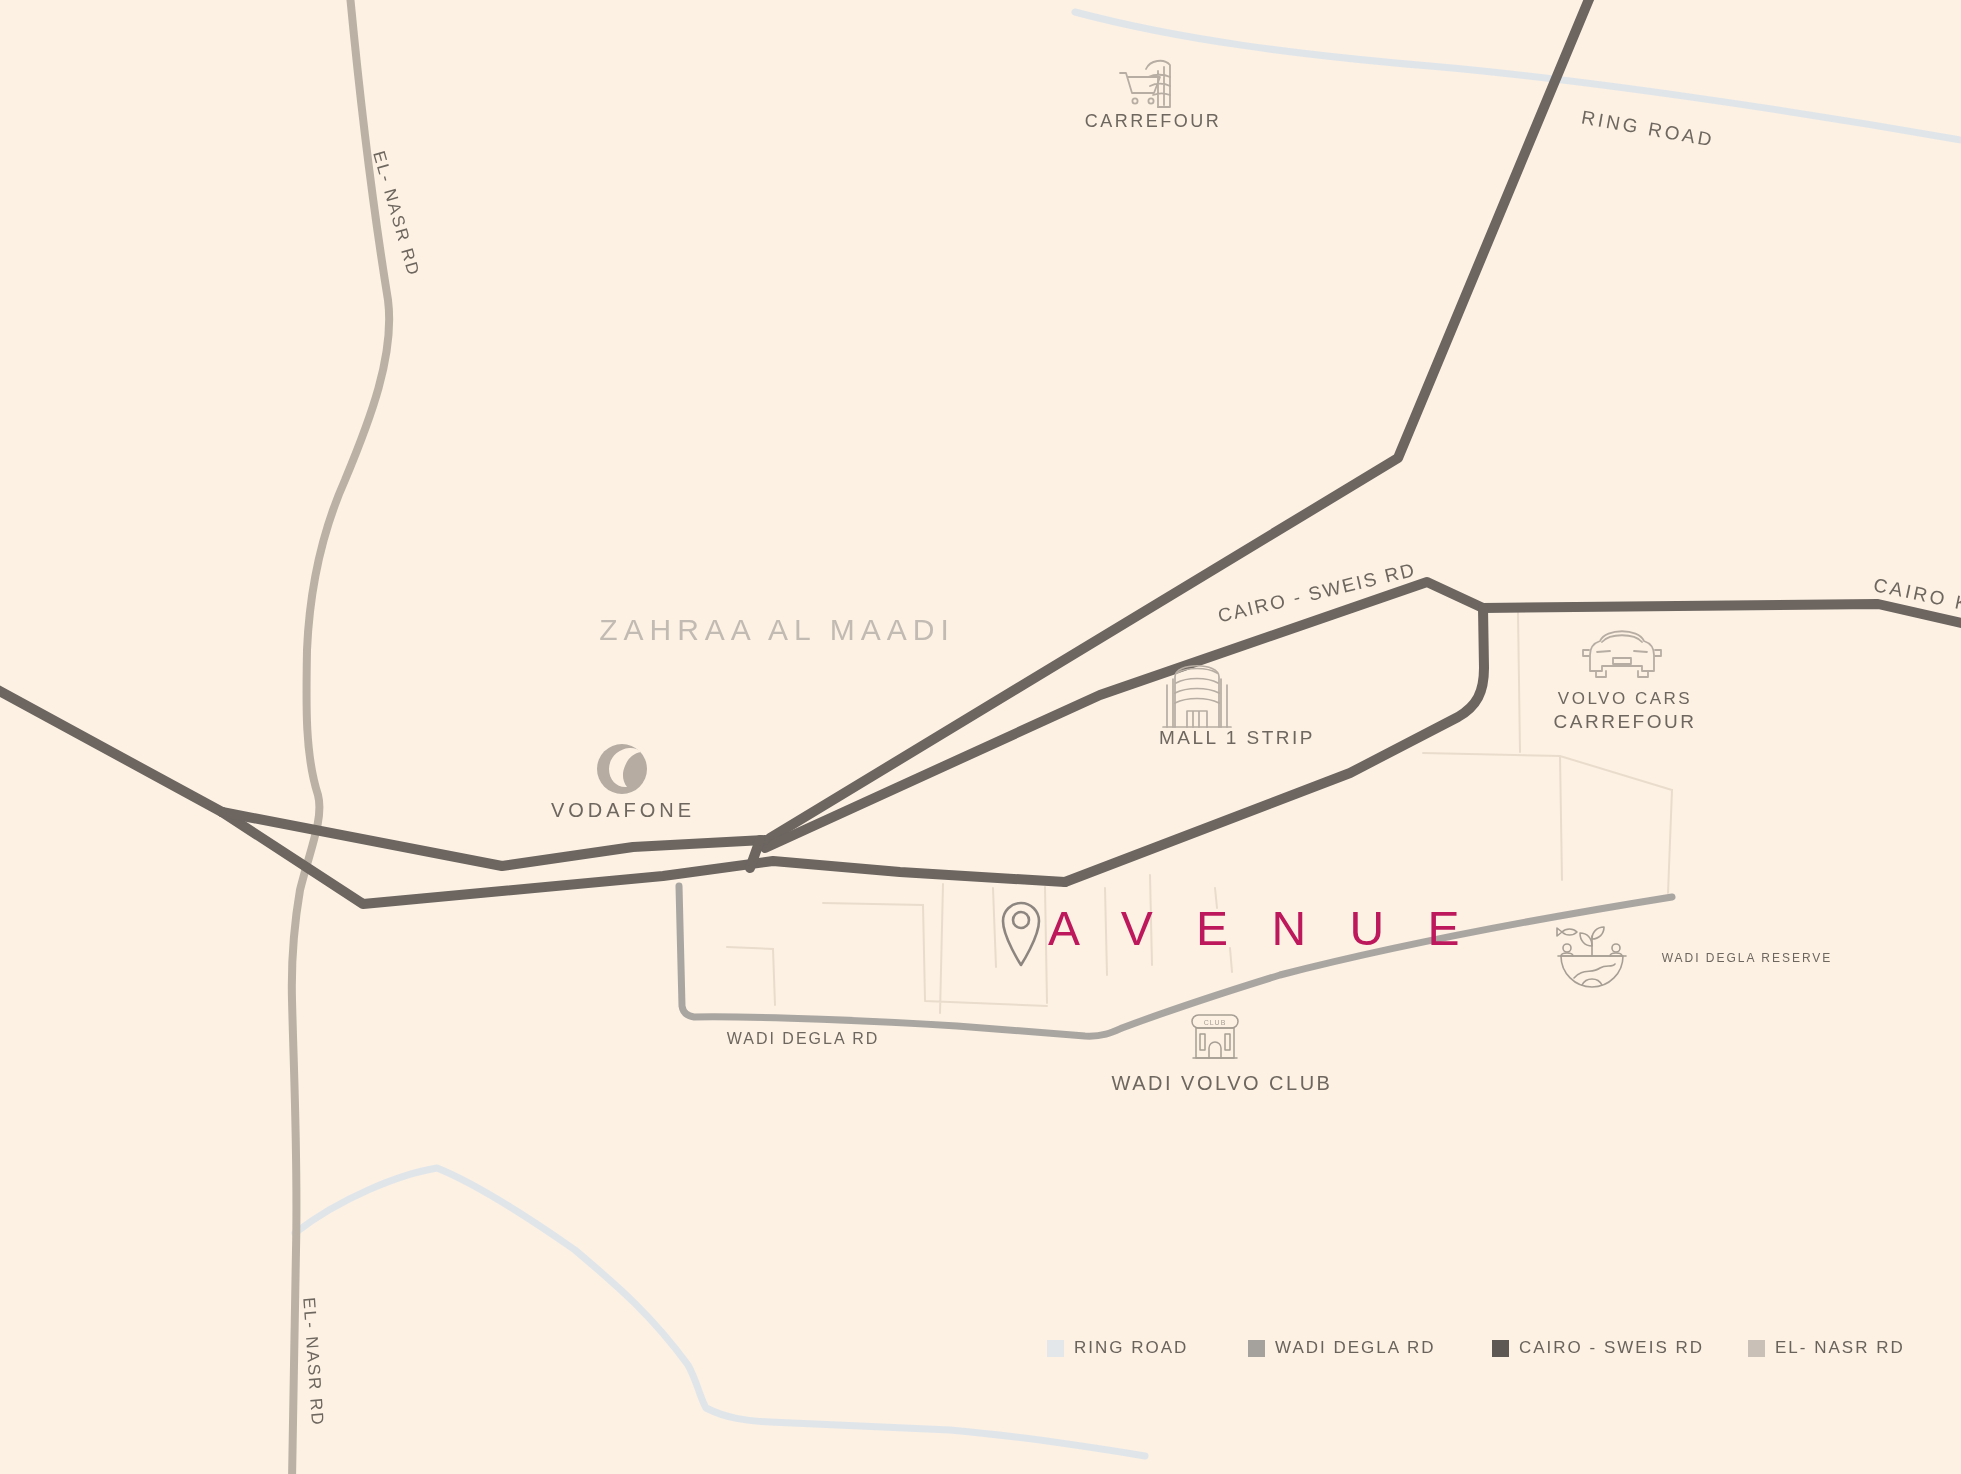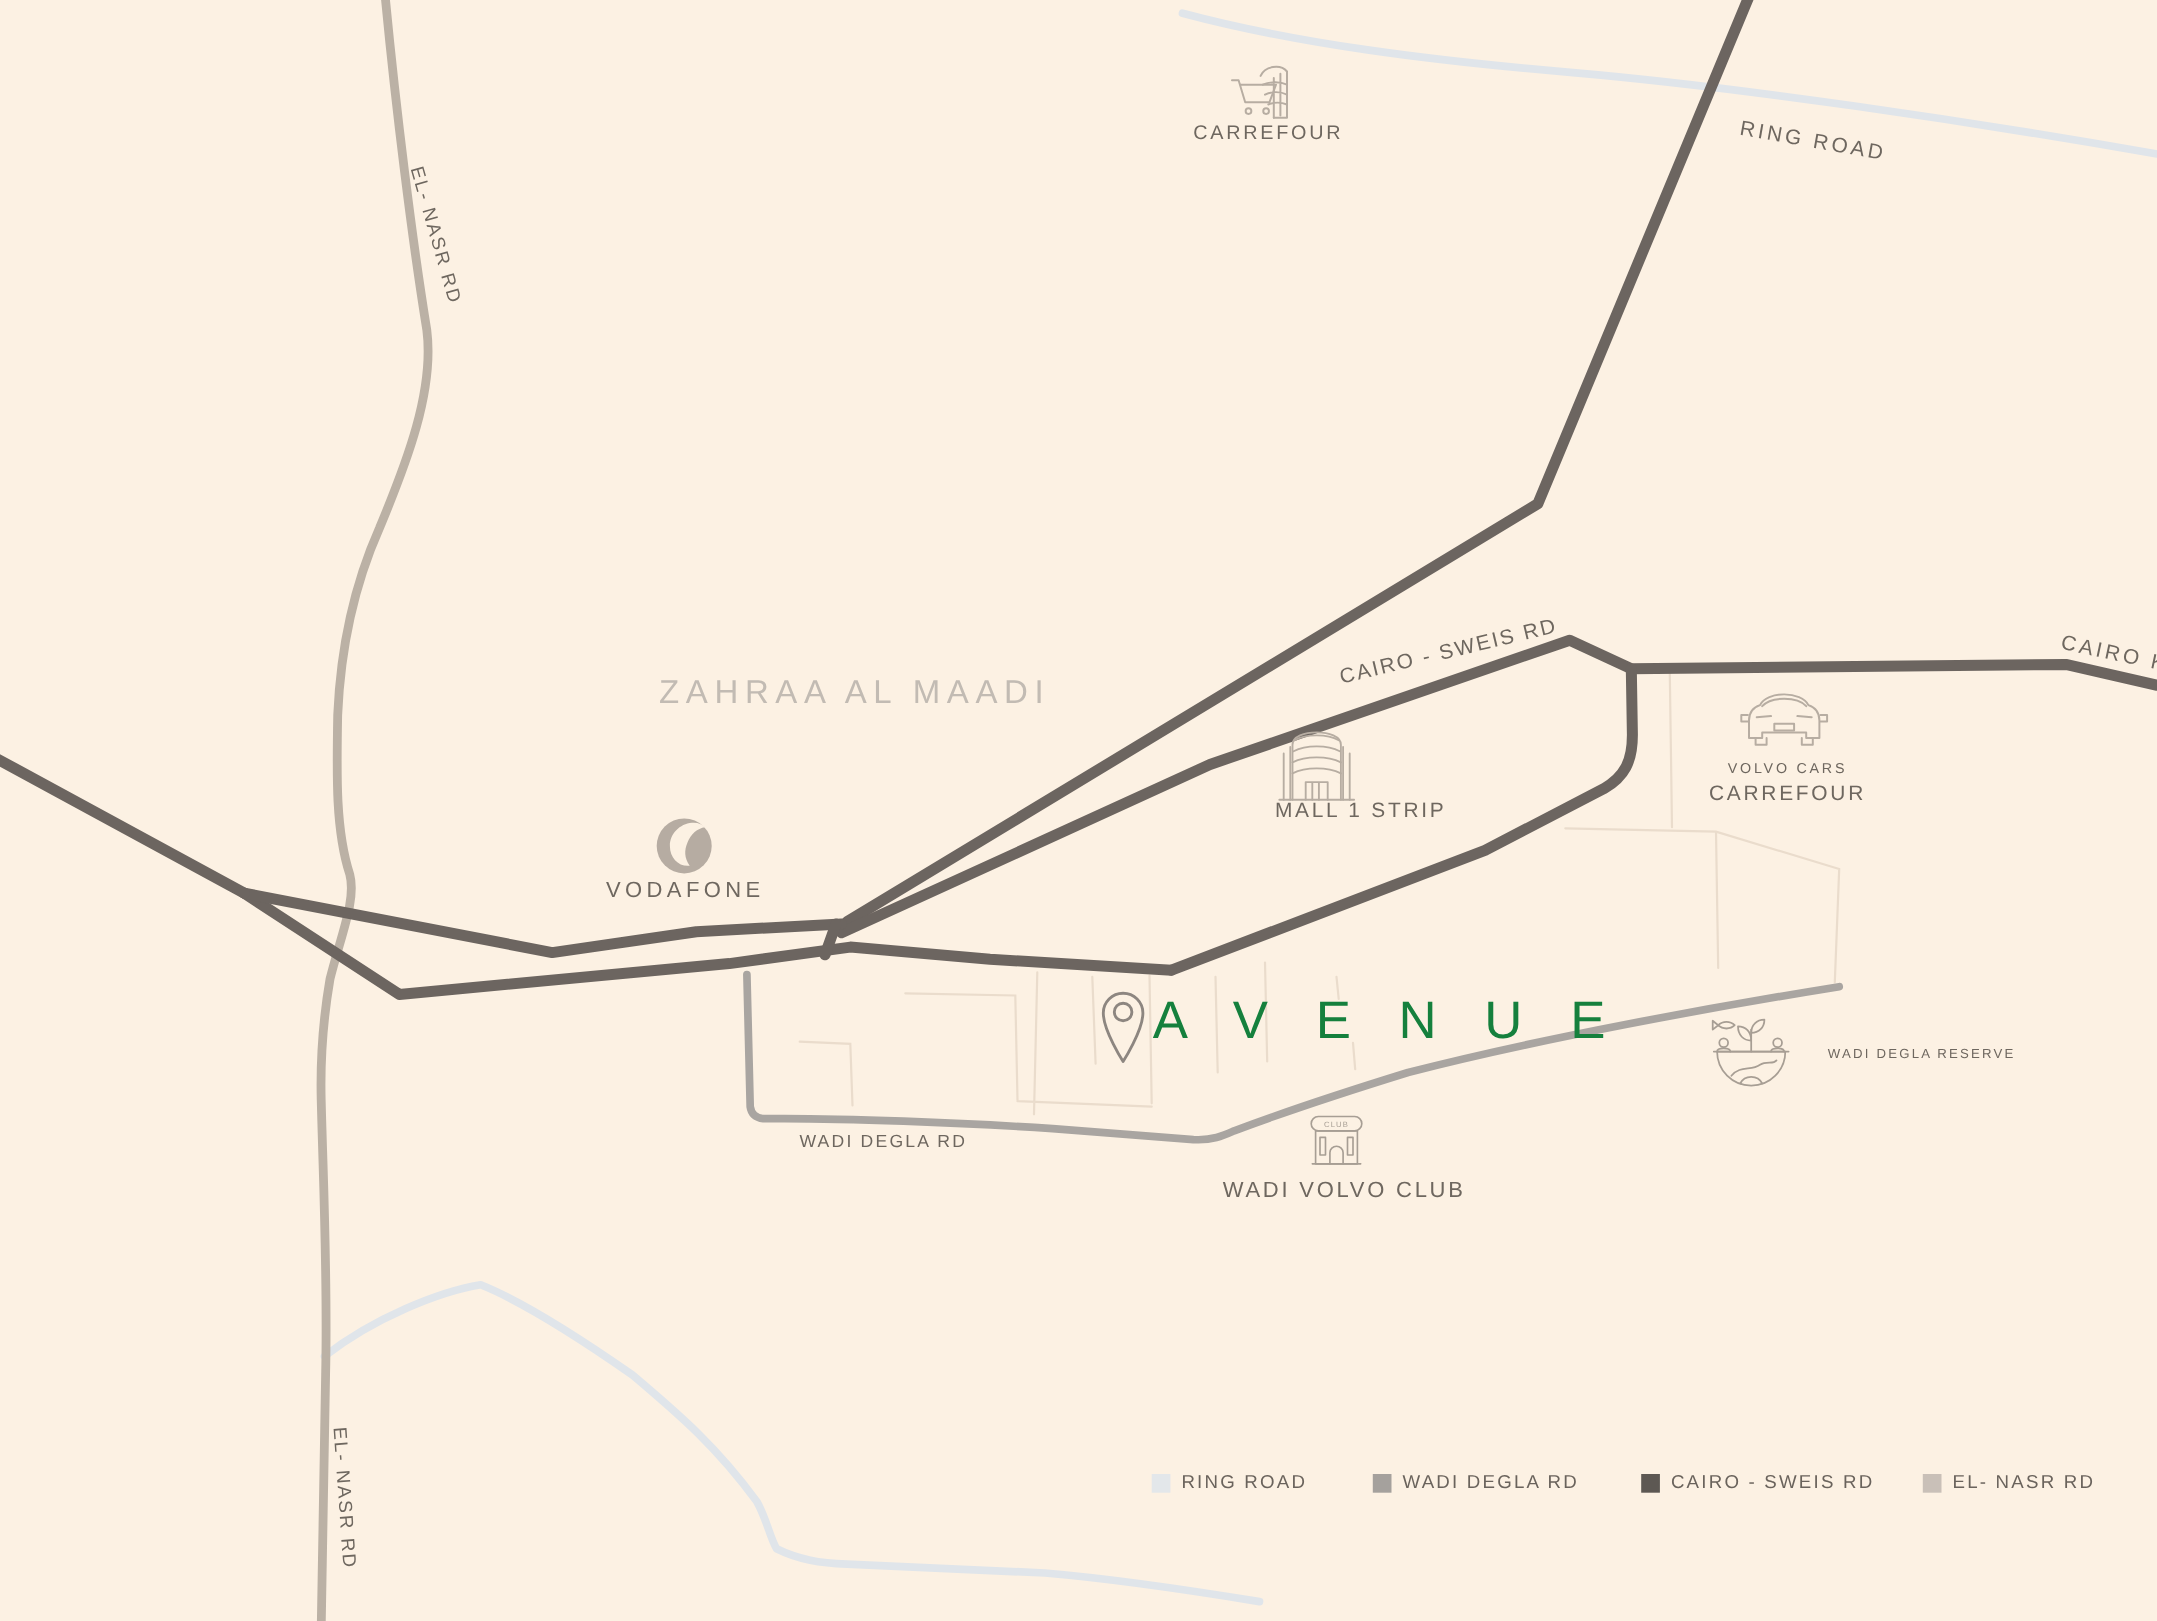--- a/index.html
+++ b/index.html
@@ -9,21 +9,21 @@
   }
   .roads{position:absolute;left:0;top:0;}
   .lbl{
     position:absolute;color:#6e675f;white-space:nowrap;
     transform:translate(-50%,-50%);line-height:1.15;
   }
   .lbl.rot{transform-origin:center center;}
   .poi-icon{position:absolute;}
   .district{color:#c2bbb3;}
   .avenue{
-    position:absolute;transform:none;color:#15803d;
+    position:absolute;transform:none;color:#be185d;
     font-size:48px;letter-spacing:15px;line-height:1;
   }
   .legend-item{
     position:absolute;top:1338px;display:flex;align-items:center;gap:10px;
     color:#6a635c;font-size:17px;letter-spacing:2px;white-space:nowrap;
   }
   .swatch{display:inline-block;width:17px;height:17px;}
   svg{display:block;}
   svg text{font-family:"Liberation Sans",sans-serif;}
 </style>
@@ -119,21 +119,21 @@
   <div class="lbl rot" style="left:396px;top:214px;font-size:17px;letter-spacing:2px;transform:translate(-50%,-50%) rotate(74deg)">EL- NASR RD</div>
 
   <div class="lbl rot" style="left:1317px;top:593px;font-size:19px;letter-spacing:2px;transform:translate(-50%,-50%) rotate(-13.5deg)">CAIRO - SWEIS RD</div>
 
   <div class="lbl rot" style="left:1876px;top:574px;font-size:19px;letter-spacing:3px;transform:rotate(12deg);transform-origin:left top">CAIRO KA</div>
 
   <div class="lbl district" style="left:777px;top:630px;font-size:30px;letter-spacing:6px">ZAHRAA AL MAADI</div>
 
   <div class="lbl" style="left:1237px;top:738px;font-size:19px;letter-spacing:2.5px">MALL 1 STRIP</div>
 
-  <div class="lbl" style="left:1625px;top:699px;font-size:13px;letter-spacing:2.5px">VOLVO CARS</div>
+  <div class="lbl" style="left:1625px;top:699px;font-size:17px;letter-spacing:2.5px">VOLVO CARS</div>
   <div class="lbl" style="left:1625px;top:722px;font-size:19px;letter-spacing:2.5px">CARREFOUR</div>
 
   <div class="lbl" style="left:623px;top:810px;font-size:20px;letter-spacing:4px">VODAFONE</div>
 
   <div class="avenue" style="left:1048px;top:905px">A V E N U E</div>
 
   <div class="lbl" style="left:1747px;top:959px;font-size:12px;letter-spacing:2px">WADI DEGLA RESERVE</div>
 
   <div class="lbl" style="left:803px;top:1039px;font-size:16px;letter-spacing:2px">WADI DEGLA RD</div>
 

